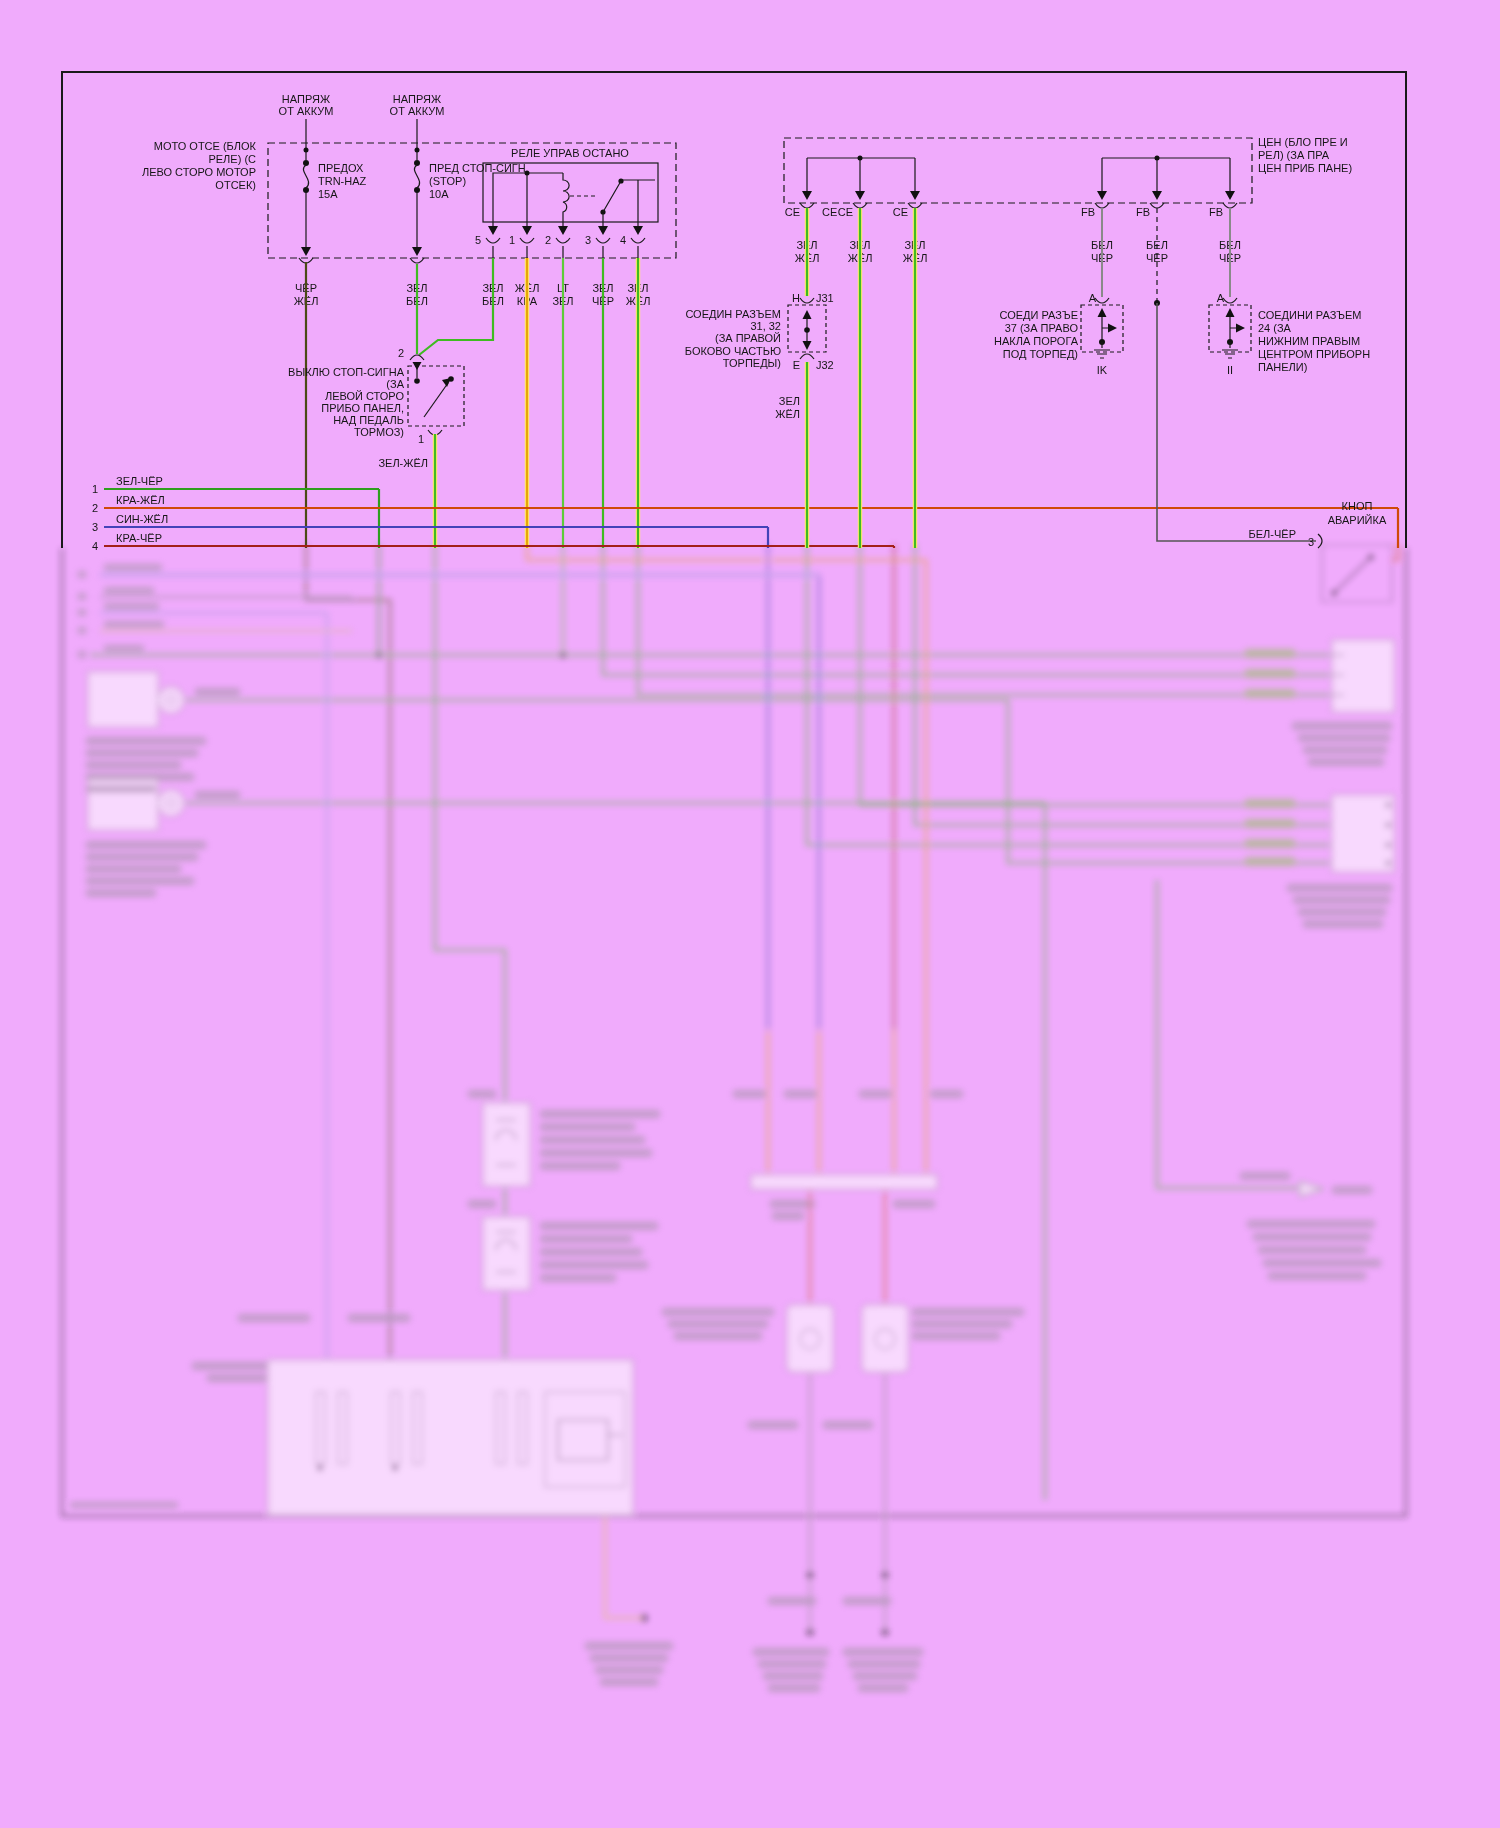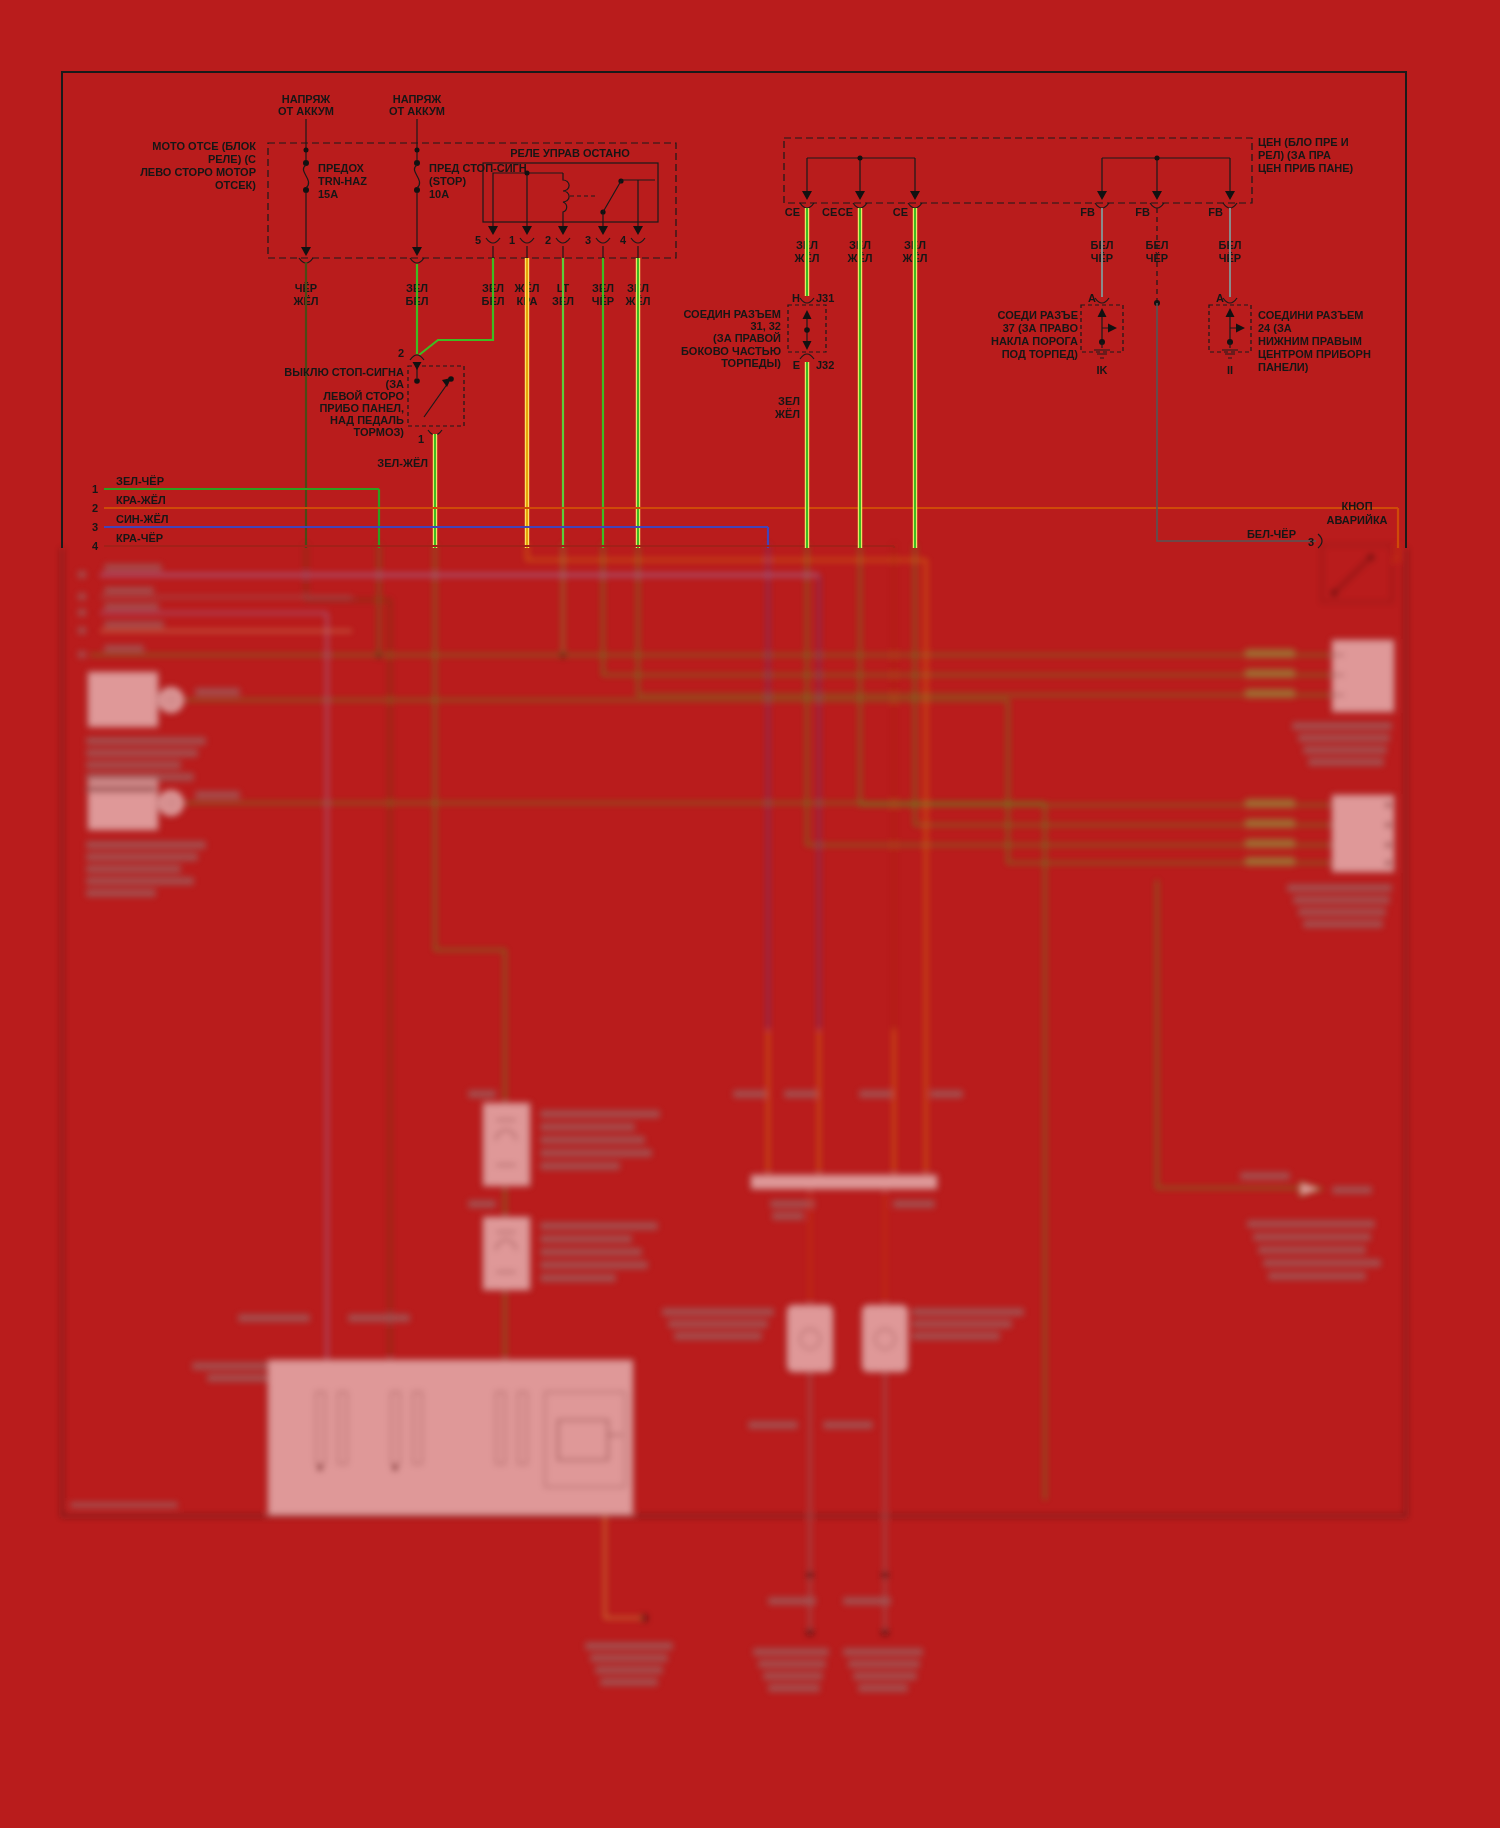--- a/index.html
+++ b/index.html
@@ -1,16 +1,16 @@
 <!DOCTYPE html>
 <html><head>
 <meta charset="utf-8">
 <style>
   html,body{margin:0;padding:0;background:#ffffff;}
-  #stage{position:relative;width:1500px;height:1828px;background:#b91c1c;overflow:hidden;font-weight:bold;}
+  #stage{position:relative;width:1500px;height:1828px;background:#f0abfc;overflow:hidden;}
   svg{display:block}
   .txt{font-family:"Liberation Sans","DejaVu Sans",sans-serif;font-size:11px;fill:#161616;}
   .txtc{text-anchor:middle}
   .txte{text-anchor:end}
   .bk{stroke:#1a1a1a;stroke-width:1.2;fill:none}
   .bk2{stroke:#1a1a1a;stroke-width:2;fill:none}
   .dash{stroke-dasharray:7 4}
   .dash2{stroke-dasharray:4 3}
   .wire{fill:none;stroke-width:2.2}
   .wG{stroke:#3fbb22}.wGl{stroke:#5ecb3a}.wGd{stroke:#2f9e1e}

